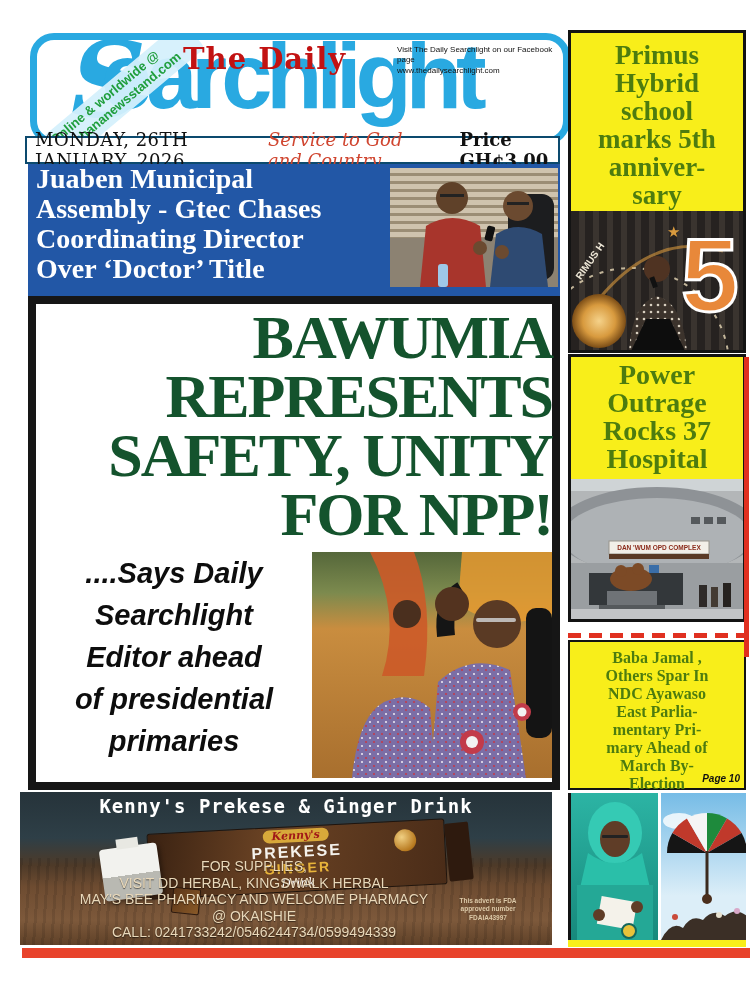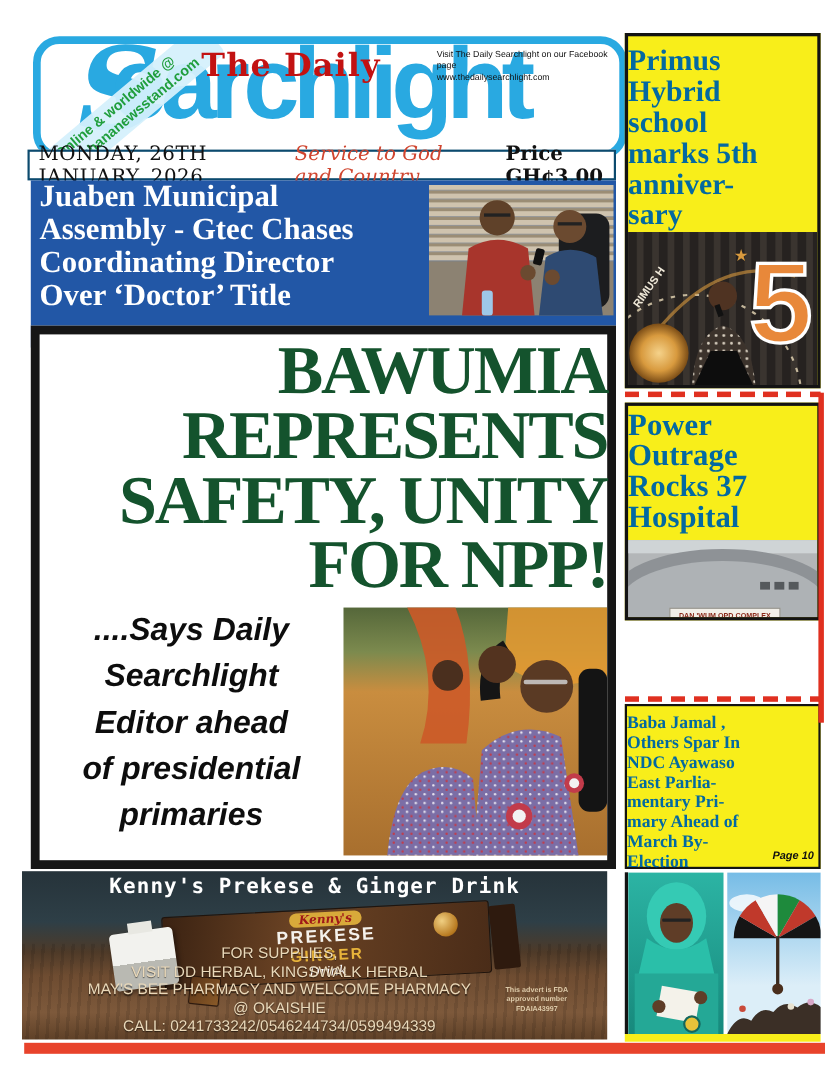--- a/index.html
+++ b/index.html
@@ -81,28 +81,28 @@
           border-radius:2px;}
   .ad-supplies{position:absolute;left:24px;bottom:4px;width:420px;text-align:center;
                font-weight:normal;font-size:14px;line-height:1.18;color:#ead9ba;
                white-space:pre-line;text-shadow:0 1px 1px rgba(0,0,0,.55);}
   .ad-fda{position:absolute;right:8px;bottom:22px;width:112px;text-align:center;font-size:6.5px;
           font-weight:bold;line-height:1.35;color:#dcc9a8;white-space:pre-line;}
 
   
   .rc-box{position:absolute;left:568px;width:178px;border:3px solid #131313;background:#f8ee1a;
           display:flex;flex-direction:column;box-sizing:border-box;}
-  .rc-head{position:relative;text-align:left;font-family:"Liberation Serif",serif;
-           font-weight:bold;color:#0369a1;white-space:pre-line;}
+  .rc-head{position:relative;text-align:center;font-family:"Liberation Serif",serif;
+           font-weight:bold;color:#4d7c0f;white-space:pre-line;}
   .rc-page{position:absolute;right:8px;bottom:1px;font-family:"Liberation Sans",sans-serif;
            font-size:11px;font-style:italic;font-weight:bold;}
   .rc-photo{flex:1;position:relative;overflow:hidden;background:#2a2a2a;}
   .primus{top:30px;height:323px;}
   .primus .rc-head{font-size:27px;line-height:28px;padding-top:8px;height:170px;}
-  .power{top:366px;height:198px;}
+  .power{top:354px;height:268px;}
   .power .rc-head{font-size:28px;line-height:28px;padding-top:4px;height:118px;}
   .baba{top:640px;height:150px;border-width:2px;}
   .baba .rc-head{font-size:16px;line-height:18px;padding-top:7px;height:100%;}
   .baba .rc-page{right:4px;bottom:4px;font-size:10px;}
   .sep{position:absolute;left:568px;width:178px;height:5px;
        background:repeating-linear-gradient(90deg,#e03020 0 13px,transparent 13px 21px);}
   .sep1{top:356px;} .sep2{top:633px;}
   .rc-photos{position:absolute;left:568px;top:793px;width:178px;height:147px;display:flex;
              gap:3px;background:#fff;border-left:3px solid #131313;box-sizing:border-box;}
   .rc-photos>div{position:relative;overflow:hidden;}

